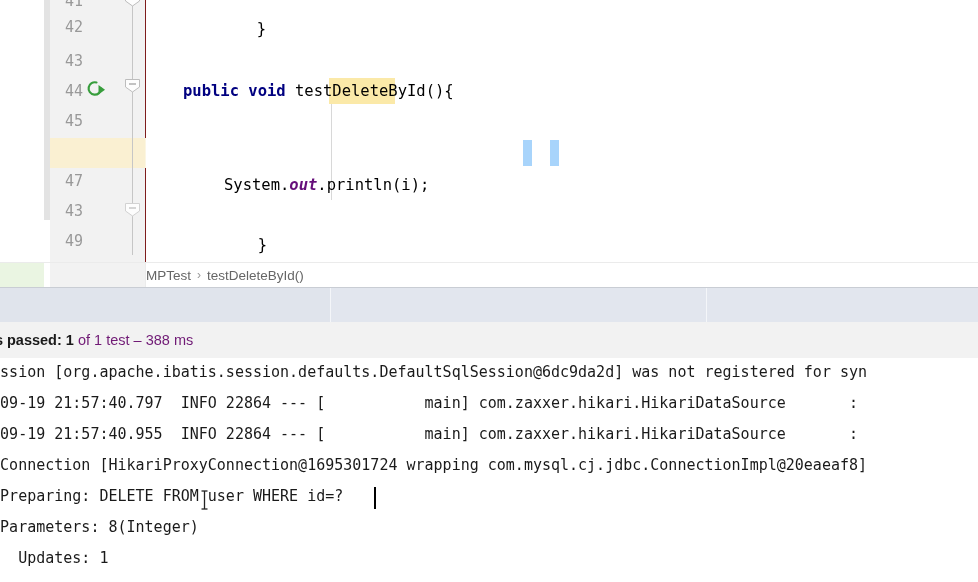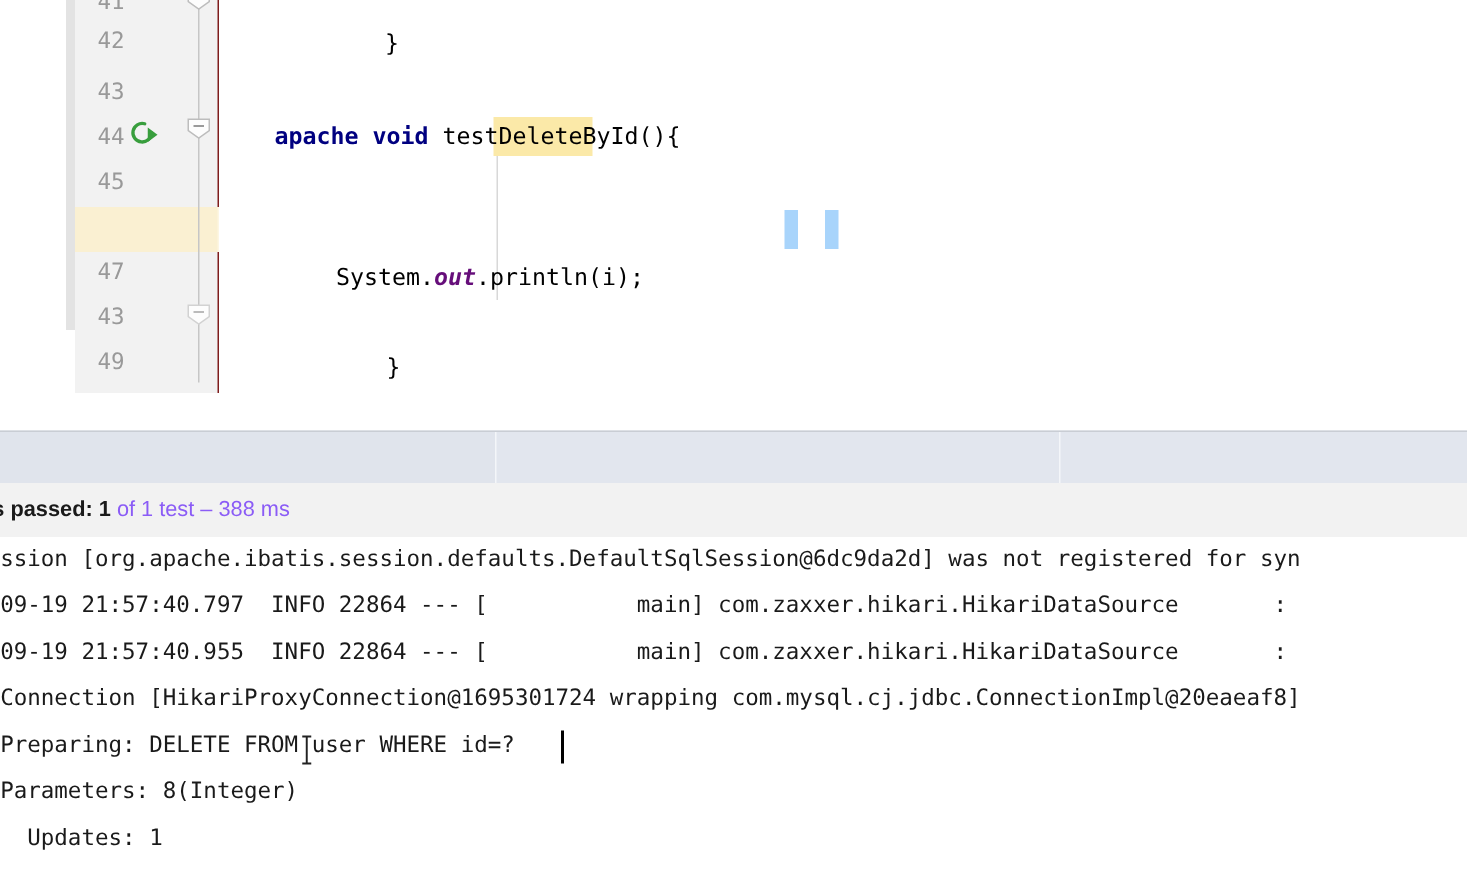--- a/index.html
+++ b/index.html
@@ -205,21 +205,21 @@
     width: 978px; height: 36px;
     background: #f2f2f2;
     border-bottom: 1px solid #d6d6d6;
     display: flex;
     align-items: center;
     font-size: 14.5px;
   }
   #status-inner { margin-left: -18px; white-space: pre; }
   .st-strong { color: #1a1a1a; font-weight: bold; }
   .st-count  { color: #1a1a1a; font-weight: bold; }
-  .st-dim    { color: #8b5cf6; }
+  .st-dim    { color: #701a75; }
 
   
   #console {
     position: absolute;
     left: 0; top: 358px;
     width: 978px; height: 224px;
     background: #ffffff;
     overflow: hidden;
   }
   .conline {
@@ -312,35 +312,44 @@
       <div id="word-hl"></div>
       <div class="paren-hl" style="left:377px"></div>
       <div class="paren-hl" style="left:404px"></div>
       <div id="indent-guide"></div>
 
       <div class="cline" style="top:-16px; left:36px">
         <span class="plain">}</span>
       </div>
 
 
-      <div class="cline" style="top:76px; left:37px"><span class="kw">apache</span><span class="plain"> </span><span class="kw">void</span><span class="plain"> </span><span class="plain">testDeleteById</span><span class="plain">(){</span></div>
+      <div class="cline" style="top:76px; left:37px"><span class="kw">public</span><span class="plain"> </span><span class="kw">void</span><span class="plain"> </span><span class="plain">testDeleteById</span><span class="plain">(){</span></div>
 
 
       <div class="cline" style="top:170px; left:78px"><span class="plain">System.</span><span class="stat">out</span><span class="plain">.println(i);</span></div>
 
       <div class="cline" style="top:200px; left:37px">
         <span class="plain">}</span>
       </div>
 
       <div class="cline" style="top:230px; left:0px">
         
       </div>
     </div>
   </div>
 
+  <div id="breadcrumb-bar">
+    <div id="bc-green"></div>
+    <div id="bc-gutter"></div>
+    <div id="bc-items">
+      <span>MPTest</span>
+      <span class="sep">›</span>
+      <span>testDeleteById()</span>
+    </div>
+  </div>
 
   <div id="toolband">
     <div id="tb-left-notch"></div>
     <div class="tb-div" style="left:330px"></div>
     <div class="tb-div" style="left:706px"></div>
   </div>
 
   <div id="status-line">
     <div id="status-inner"><span class="st-strong">sts passed: </span><span class="st-count">1</span><span class="st-dim"> of 1 test – </span><span class="st-dim">388</span><span class="st-dim"> ms</span></div>
   </div>

